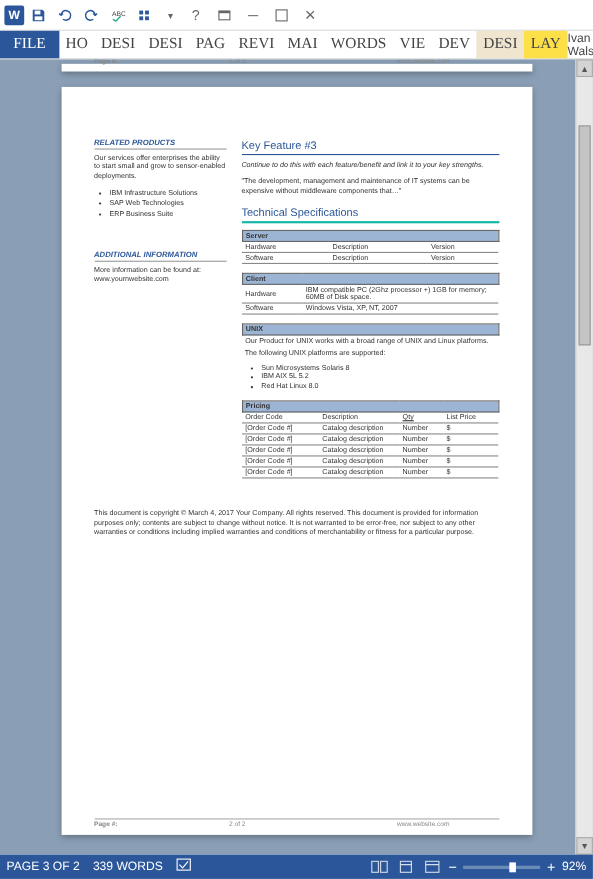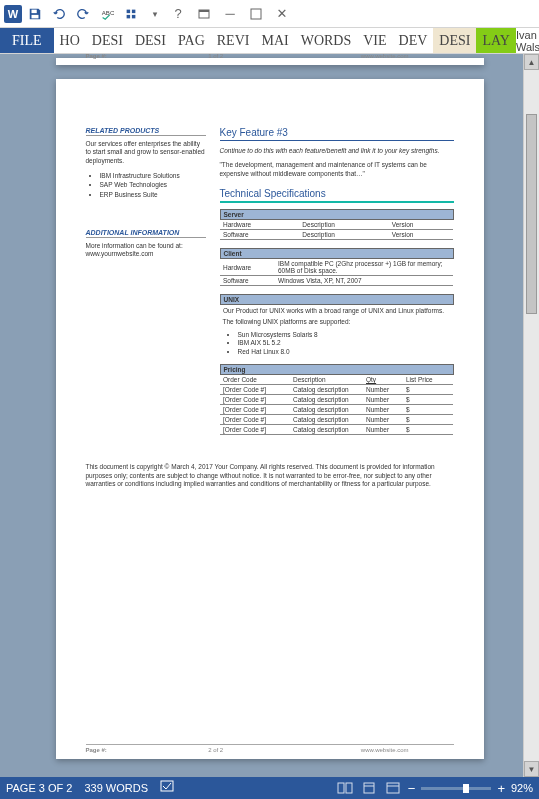--- a/index.html
+++ b/index.html
@@ -12,21 +12,21 @@
 .qat-btn { width: 22px; height: 22px; display: flex; align-items: center; justify-content: center; color: #444; cursor: pointer; }
 .qat-btn svg { width: 14px; height: 14px; }
 .titlebar-center { flex: 1; text-align: center; color: #666; font-size: 12px; }
 .titlebar-right { display: flex; align-items: center; gap: 2px; padding-right: 4px; }
 .win-btn { width: 24px; height: 22px; display: flex; align-items: center; justify-content: center; color: #666; cursor: pointer; font-size: 13px; }
 
 
 .ribbon { height: 26px; background: #fff; display: flex; align-items: stretch; border-bottom: 1px solid #d4d4d4; }
 .tab { padding: 0 6px; display: flex; align-items: center; font-size: 14px; color: #444; cursor: pointer; font-family: Liberation Serif, serif; }
 .tab.file { background: #2b579a; color: #fff; font-weight: normal; padding: 0 12px; }
-.tab.ctx { background: #84cc16; }
+.tab.ctx { background: #fde047; }
 .tab.ctx2 { background: #f0e6d0; }
 .ribbon-right { margin-left: auto; display: flex; align-items: center; padding-right: 6px; color: #444; font-size: 11px; gap: 4px; }
 
 
 .doc-area { position: absolute; top: 54px; bottom: 22px; left: 0; right: 0; background: #8a9fb5; overflow: hidden; display: flex; flex-direction: column; align-items: center; }
 .doc-scroll { flex: 1; overflow-y: auto; width: 100%; display: flex; flex-direction: column; align-items: center; padding: 4px 0; }
 .page { width: 428px; background: #fff; box-shadow: 0 2px 6px rgba(0,0,0,0.3); margin-bottom: 14px; position: relative; }
 .page1 { height: 36px; }
 .page2 { min-height: 680px; padding: 48px 30px 20px 30px; }
 

